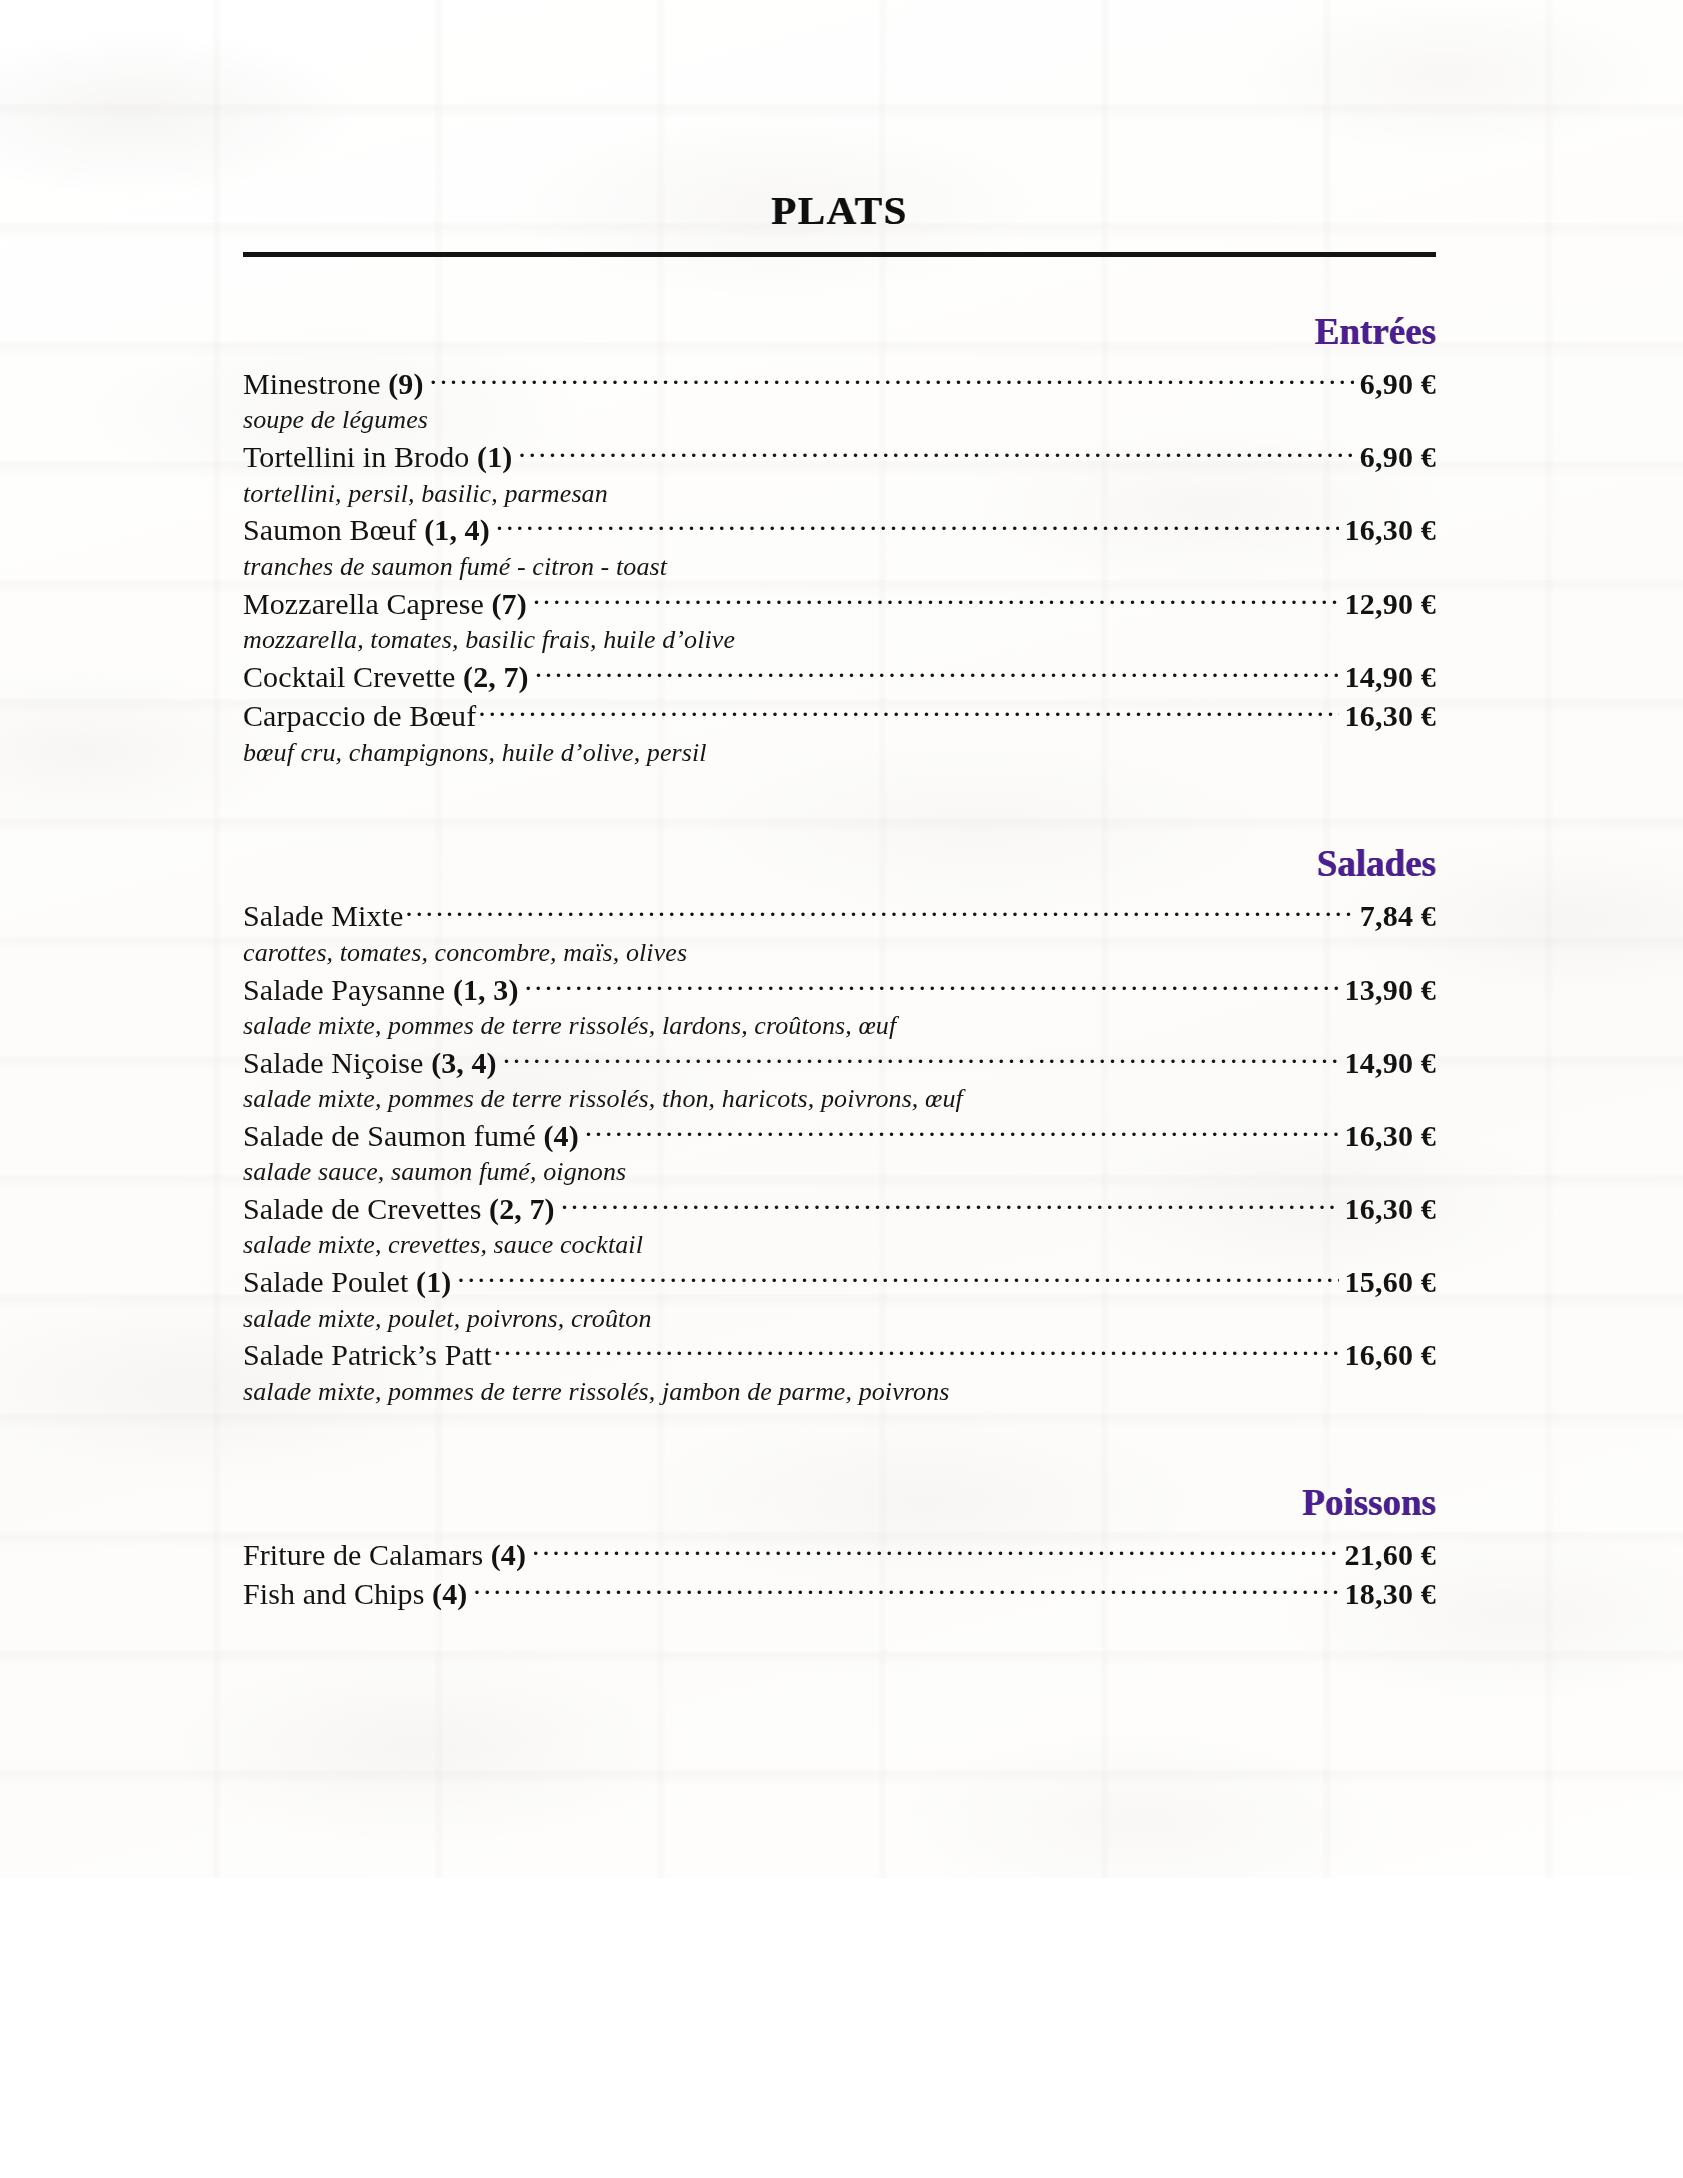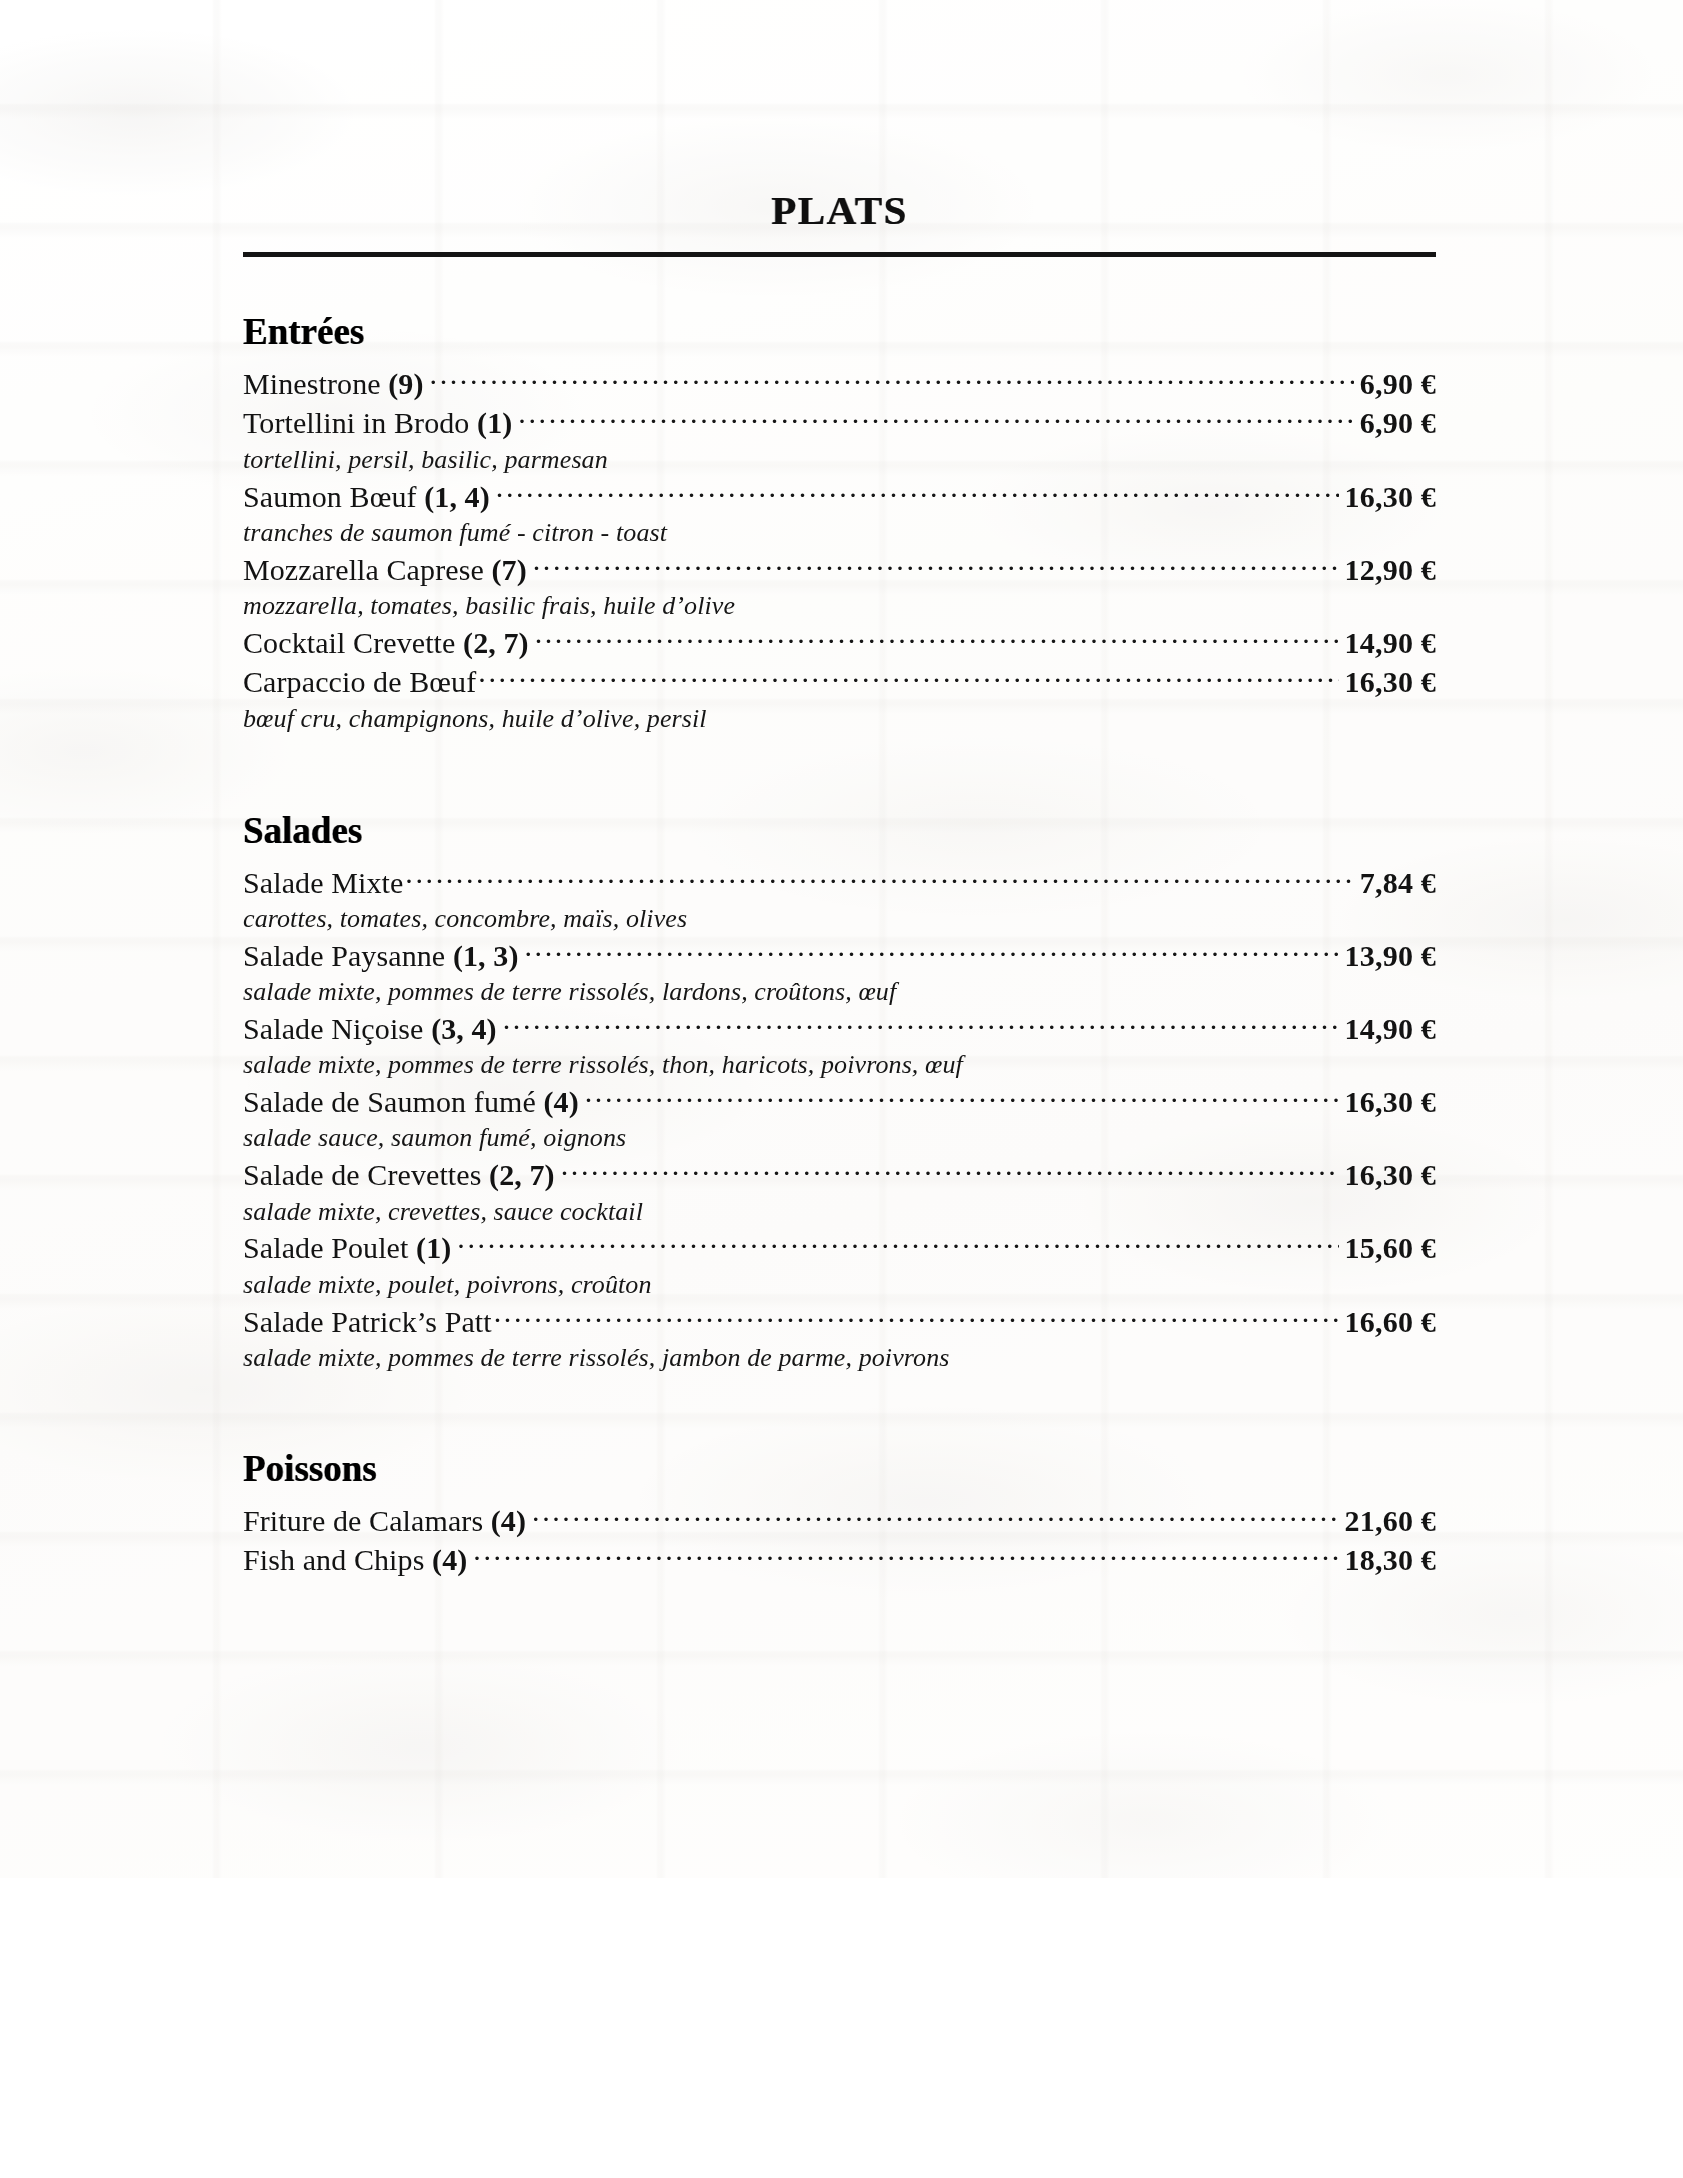--- a/index.html
+++ b/index.html
@@ -99,24 +99,24 @@
   }
   .title-rule {
     margin-top: 21px;
     height: 5px;
     background: #141414;
     width: 100%;
   }
 
   
   .section-heading {
-    text-align: left;
+    text-align: right;
     font-size: 37px;
     font-weight: 700;
-    color: #000000;
+    color: #4c1d95;
     line-height: 1;
     text-shadow:
       0.6px 0 0 rgba(20,20,20,0.55),
       -0.6px 0 0 rgba(20,20,20,0.35);
   }
   .sec-entrees   { margin-top: 56px; }
   .sec-salades   { margin-top: 76px; }
   .sec-poissons  { margin-top: 75px; }
 
   .section-body { margin-top: 14px; }
@@ -200,20 +200,21 @@
     <div class="title-rule"></div>
 
     <div id="sections-root">
         <div class="section-heading sec-entrees">Entrées</div>
         <div class="section-body">
           <div class="item-row">
             <span class="item-name gap-after-name"><span>Minestrone</span> <span class="alg">(9)</span></span>
             <span class="dot-leader"></span>
             <span class="item-price">6,90 €</span>
           </div>
+          <div class="item-desc">soupe de légumes</div>
           <div class="item-row">
             <span class="item-name gap-after-name"><span>Tortellini in Brodo</span> <span class="alg">(1)</span></span>
             <span class="dot-leader"></span>
             <span class="item-price">6,90 €</span>
           </div>
           <div class="item-desc">tortellini, persil, basilic, parmesan</div>
           <div class="item-row">
             <span class="item-name gap-after-name"><span>Saumon Bœuf</span> <span class="alg">(1, 4)</span></span>
             <span class="dot-leader"></span>
             <span class="item-price">16,30 €</span>

